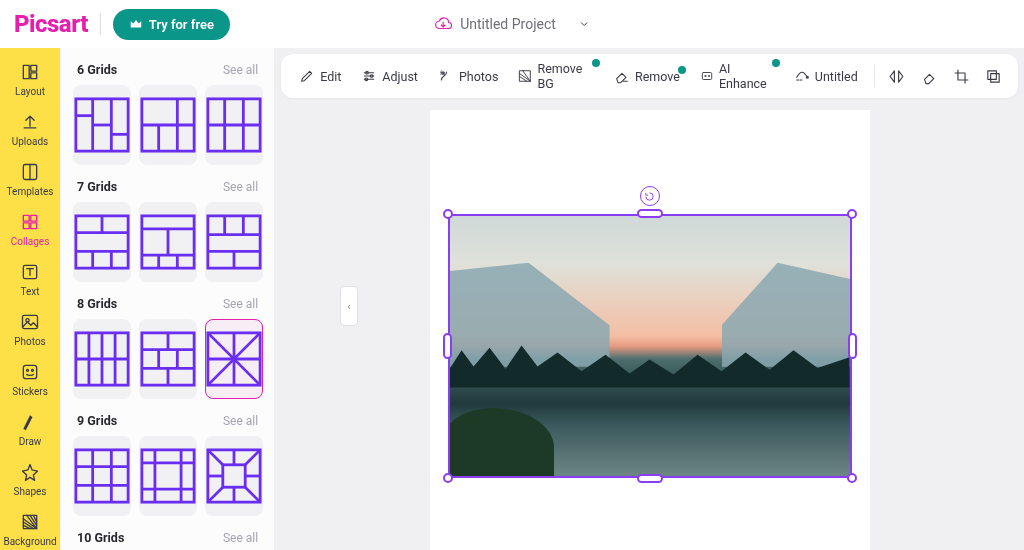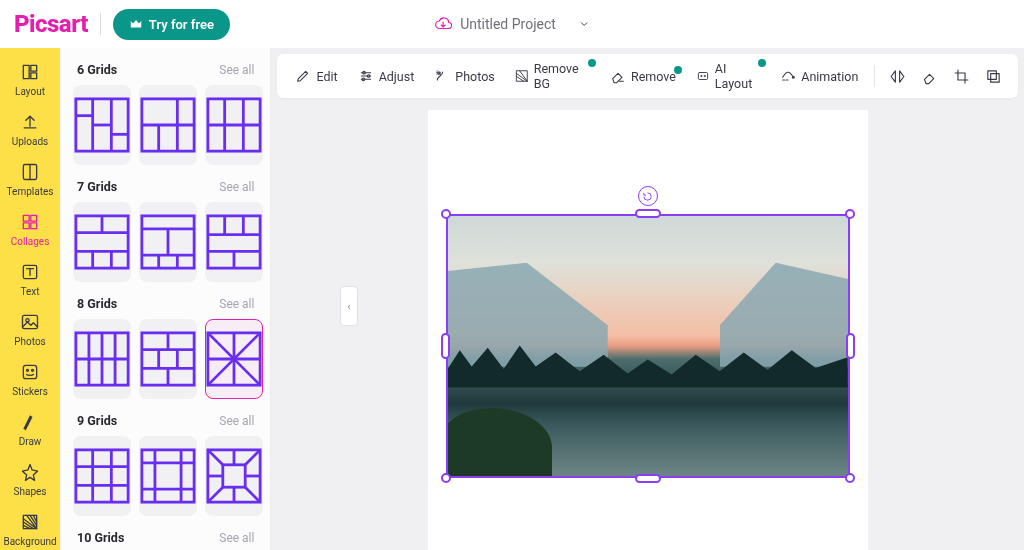--- a/index.html
+++ b/index.html
@@ -27,21 +27,21 @@
   .collapse-tab { position: absolute; left: 340px; top: 286px; width: 18px; height: 40px; border: 1px solid #e0e0e6; border-radius: 4px; background: #fff; display: flex; align-items: center; justify-content: center; cursor: pointer; font-size: 10px; color: #888; z-index: 5; }
   .section-head { display: flex; justify-content: space-between; align-items: flex-end; padding: 14px 4px 8px; }
   .section-head h4 { font-size: 12.5px; font-weight: 700; color: #28282e; }
   .see-all { font-size: 12px; color: #a5a5b2; cursor: pointer; }
   .grid-row { display: flex; gap: 8px; }
   .grid-thumb { width: 80px; height: 80px; background: #f1f1f4; border-radius: 8px; display: flex; align-items: center; justify-content: center; cursor: pointer; border: 1px solid transparent; }
   .grid-thumb.selected { border-color: #e61ead; background: #f7eef5; }
   .grid-thumb svg { width: 56px; height: 56px; stroke: #6a2ef0; stroke-width: 3; fill: none; }
 
   .canvas-wrap { flex: 1; background: #f0f0f3; display: flex; flex-direction: column; }
-  .toolbar { height: 44px; background: #fff; margin: 6px 6px 0 6px; border-radius: 6px; display: flex; align-items: center; padding: 0 10px; gap: 4px; box-shadow: 0 1px 3px rgba(0,0,0,0.04); }
+  .toolbar { height: 44px; background: #fff; margin: 6px 6px 0 6px; border-radius: 12px; display: flex; align-items: center; padding: 0 10px; gap: 4px; box-shadow: 0 1px 3px rgba(0,0,0,0.04); }
   .tool-btn { display: flex; align-items: center; gap: 5px; padding: 5px 8px; font-size: 12.5px; color: #3a3a46; cursor: pointer; border-radius: 5px; position: relative; }
   .tool-btn svg { width: 16px; height: 16px; stroke: #3a3a46; fill: none; stroke-width: 1.6; stroke-linecap: round; stroke-linejoin: round; }
   .badge { width: 8px; height: 8px; background: #0a9689; border-radius: 50%; position: absolute; top: 3px; right: 2px; }
   .tool-sep { width: 1px; height: 22px; background: #e6e6ea; margin: 0 4px; }
   .ic-btn { width: 32px; height: 32px; display: flex; align-items: center; justify-content: center; cursor: pointer; }
   .ic-btn svg { width: 17px; height: 17px; stroke: #3a3a46; fill: none; stroke-width: 1.6; stroke-linecap: round; stroke-linejoin: round; }
 
   .canvas { flex: 1; display: flex; align-items: flex-start; justify-content: center; padding-top: 12px; overflow: hidden; }
   .artboard { width: 440px; height: 480px; background: #fff; position: relative; }
   .img-sel { position: absolute; left: 18px; top: 104px; width: 404px; height: 264px; }
@@ -382,30 +382,30 @@
           </svg>
           <span>Remove</span>
           <div class="badge"></div>
         </div>
       <div class="tool-btn">
           <svg viewBox="0 0 24 24">
             <rect x="4" y="6" width="16" height="12" rx="2"></rect>
             <circle cx="9" cy="12" r="1"></circle>
             <circle cx="15" cy="12" r="1"></circle>
           </svg>
-          <span>AI Layout</span>
+          <span>AI Enhance</span>
           <div class="badge"></div>
         </div>
       <div class="tool-btn">
           <svg viewBox="0 0 24 24">
             <path d="M4 14c6-10 10-10 16 0"></path>
             <circle cx="20" cy="14" r="1.5"></circle>
             <path d="M4 18h3M9 18h3"></path>
           </svg>
-          <span>Animation</span>
+          <span>Untitled</span>
         </div>
       <div class="tool-sep"></div>
       <div class="ic-btn">
           <svg viewBox="0 0 24 24">
             <path d="M9 4v16l-6-8zM15 4v16l6-8z"></path>
           </svg>
         </div>
       <div class="ic-btn">
           <svg viewBox="0 0 24 24">
             <path d="M5 16l7-7 6 6-7 7H7z"></path>

